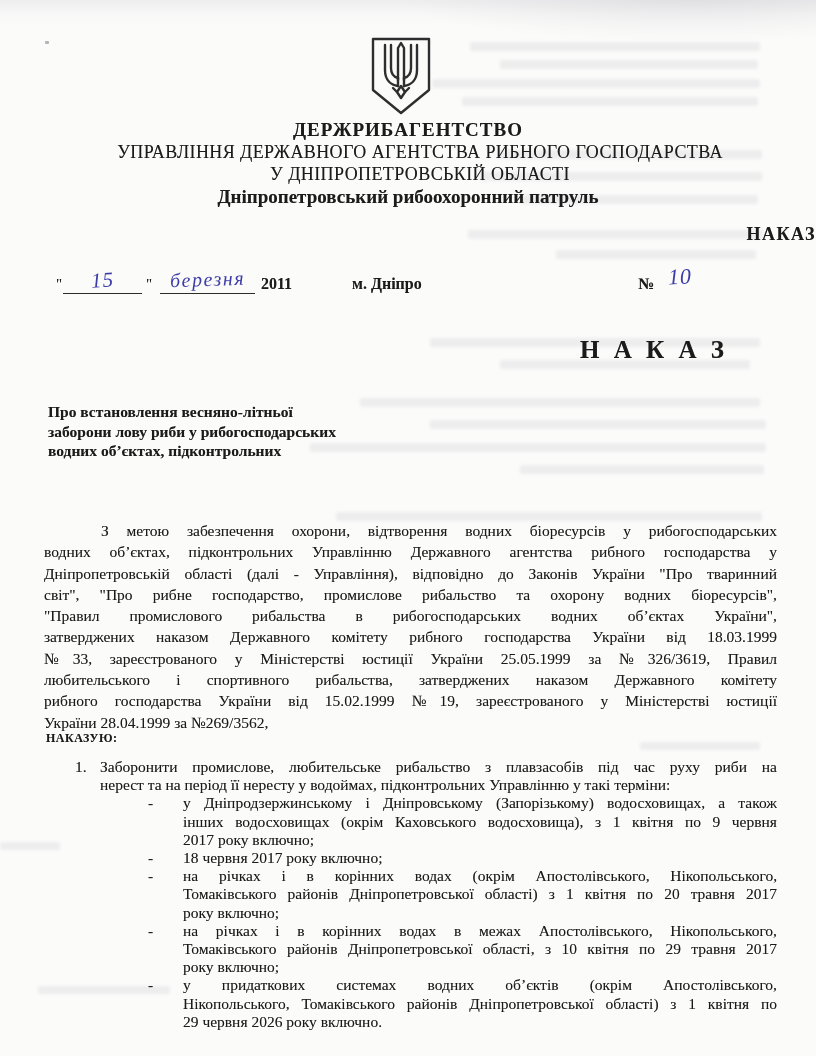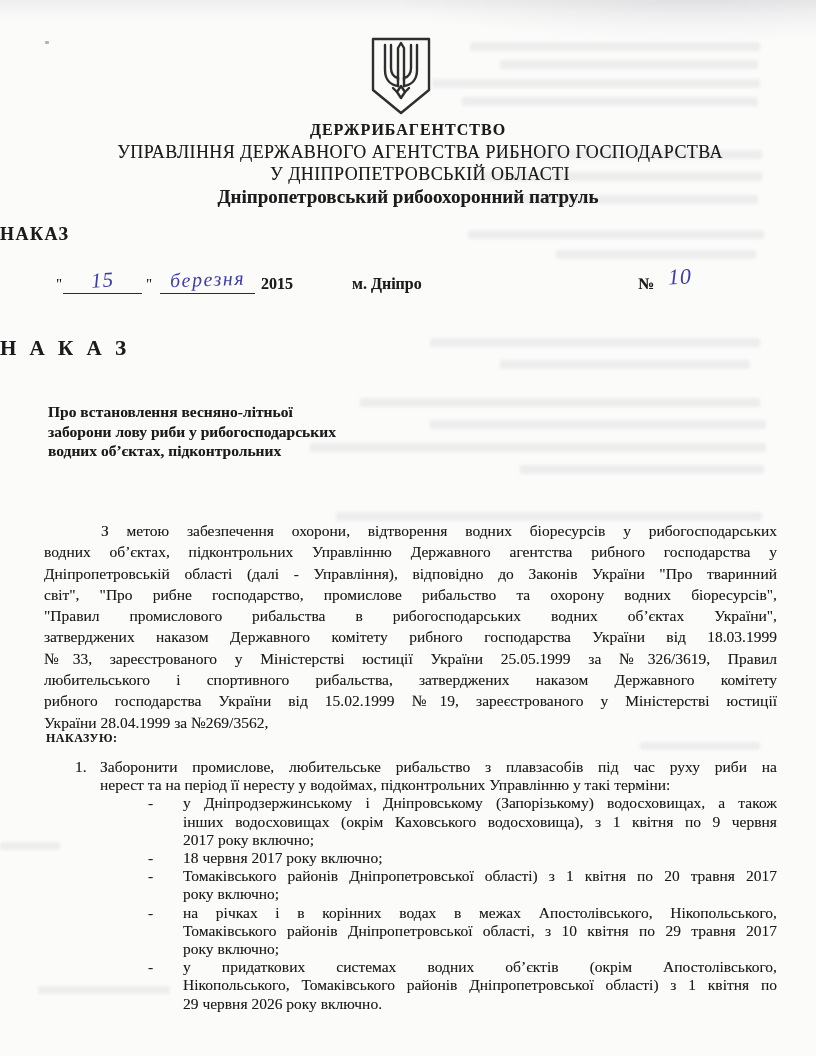--- a/index.html
+++ b/index.html
@@ -16,43 +16,43 @@
     color:var(--text,#1b1b1b);
   }
   .page *{box-sizing:border-box;}
   .txt{ text-shadow:0 0 0.6px rgba(0,0,0,0.35); }
 
   
   .emblem{position:absolute; left:369px; top:36px; width:64px; height:80px;}
 
   
   .header{position:absolute; left:0; top:119px; width:816px; text-align:center;}
-  .agency{font-size:16px; font-weight:bold; letter-spacing:1px; line-height:22px;}
+  .agency{font-size:19px; font-weight:bold; letter-spacing:1px; line-height:22px;}
   .dept{font-size:18px; letter-spacing:0.4px; line-height:22px;padding-left:24px;}
   .unit{font-size:19px; font-weight:bold; line-height:23px;}
-  .nakaz-small{position:absolute; left:0; top:224px; width:816px; text-align:left;
+  .nakaz-small{position:absolute; left:0; top:224px; width:816px; text-align:right;
     font-size:18px; font-weight:bold; letter-spacing:1.5px;}
 
   
   .dateline{position:absolute; left:0; top:262px; width:816px; height:44px;}
   .dl{position:absolute; font-size:16px; font-weight:bold;}
   .q{position:absolute; font-size:15px; font-weight:normal; top:14px;}
   .blank{position:absolute; top:6px; height:26px; border-bottom:1.6px solid #2c2c2c; text-align:center;}
   .hand{
     font-family:"Liberation Serif", serif; font-style:italic;
     color:var(--ink,#3d3da8);
     text-shadow:none;
   }
   .hand-day{display:inline-block; font-size:21px; transform:rotate(-4deg); letter-spacing:1px;}
   .hand-month{display:inline-block; font-size:20px; transform:rotate(-2deg); letter-spacing:1.5px;}
   .hand-num{position:absolute; font-size:22px; transform:rotate(-3deg); letter-spacing:1px;}
 
   
-  .big-title{position:absolute; left:0; top:336px; width:728px; text-align:left;
-    font-size:21px; font-weight:bold; letter-spacing:4px;}
+  .big-title{position:absolute; left:0; top:336px; width:728px; text-align:right;
+    font-size:25px; font-weight:bold; letter-spacing:4px;}
 
   
   .subject{position:absolute; left:48px; top:402px; width:430px;
     font-size:15.5px; font-weight:bold; line-height:19.5px;}
   .subject .jline{text-align:left !important; text-align-last:left !important;}
 
   
   .preamble{position:absolute; left:44px; top:520px; width:733px;
     font-size:15.5px; line-height:21.3px;}
   .preamble .jline:first-child{text-indent:57px;}
@@ -123,21 +123,21 @@
     <div class="dept">У ДНІПРОПЕТРОВСЬКІЙ ОБЛАСТІ</div>
     <div class="unit">Дніпропетровський рибоохоронний патруль</div>
   </div>
   <div class="nakaz-small txt">НАКАЗ</div>
 
   <div class="dateline">
     <span class="q txt" style="left:56px;">"</span>
     <span class="blank" style="left:63px;width:79px;"><span class="hand hand-day">15</span></span>
     <span class="q txt" style="left:146px;">"</span>
     <span class="blank" style="left:160px;width:95px;"><span class="hand hand-month">березня</span></span>
-    <span class="dl txt" style="left:261px;top:13px;">2015</span>
+    <span class="dl txt" style="left:261px;top:13px;">2011</span>
     <span class="dl txt" style="left:352px;top:13px;">м. Дніпро</span>
     <span class="dl txt" style="left:638px;top:13px;">№</span>
     <span class="hand hand-num" style="left:668px;top:2px;">10</span>
   </div>
 
   <div class="big-title txt">Н А К А З</div>
 
   <div class="subject txt">
       <div class="jline">Про встановлення весняно-літньої</div>
       <div class="jline">заборони лову риби у рибогосподарських</div>
@@ -177,20 +177,21 @@
         </div>
         <div class="sub">
           <span class="dash">-</span>
           <div class="sub-text">
               <div class="jline jlast">18 червня 2017 року включно;</div>
             </div>
         </div>
         <div class="sub">
           <span class="dash">-</span>
           <div class="sub-text">
+              <div class="jline">на річках і в корінних водах (окрім Апостолівського, Нікопольського,</div>
               <div class="jline">Томаківського районів Дніпропетровської області) з 1 квітня по 20 травня 2017</div>
               <div class="jline jlast">року включно;</div>
             </div>
         </div>
         <div class="sub">
           <span class="dash">-</span>
           <div class="sub-text">
               <div class="jline">на річках і в корінних водах в межах Апостолівського, Нікопольського,</div>
               <div class="jline">Томаківського районів Дніпропетровської області, з 10 квітня по 29 травня 2017</div>
               <div class="jline jlast">року включно;</div>

